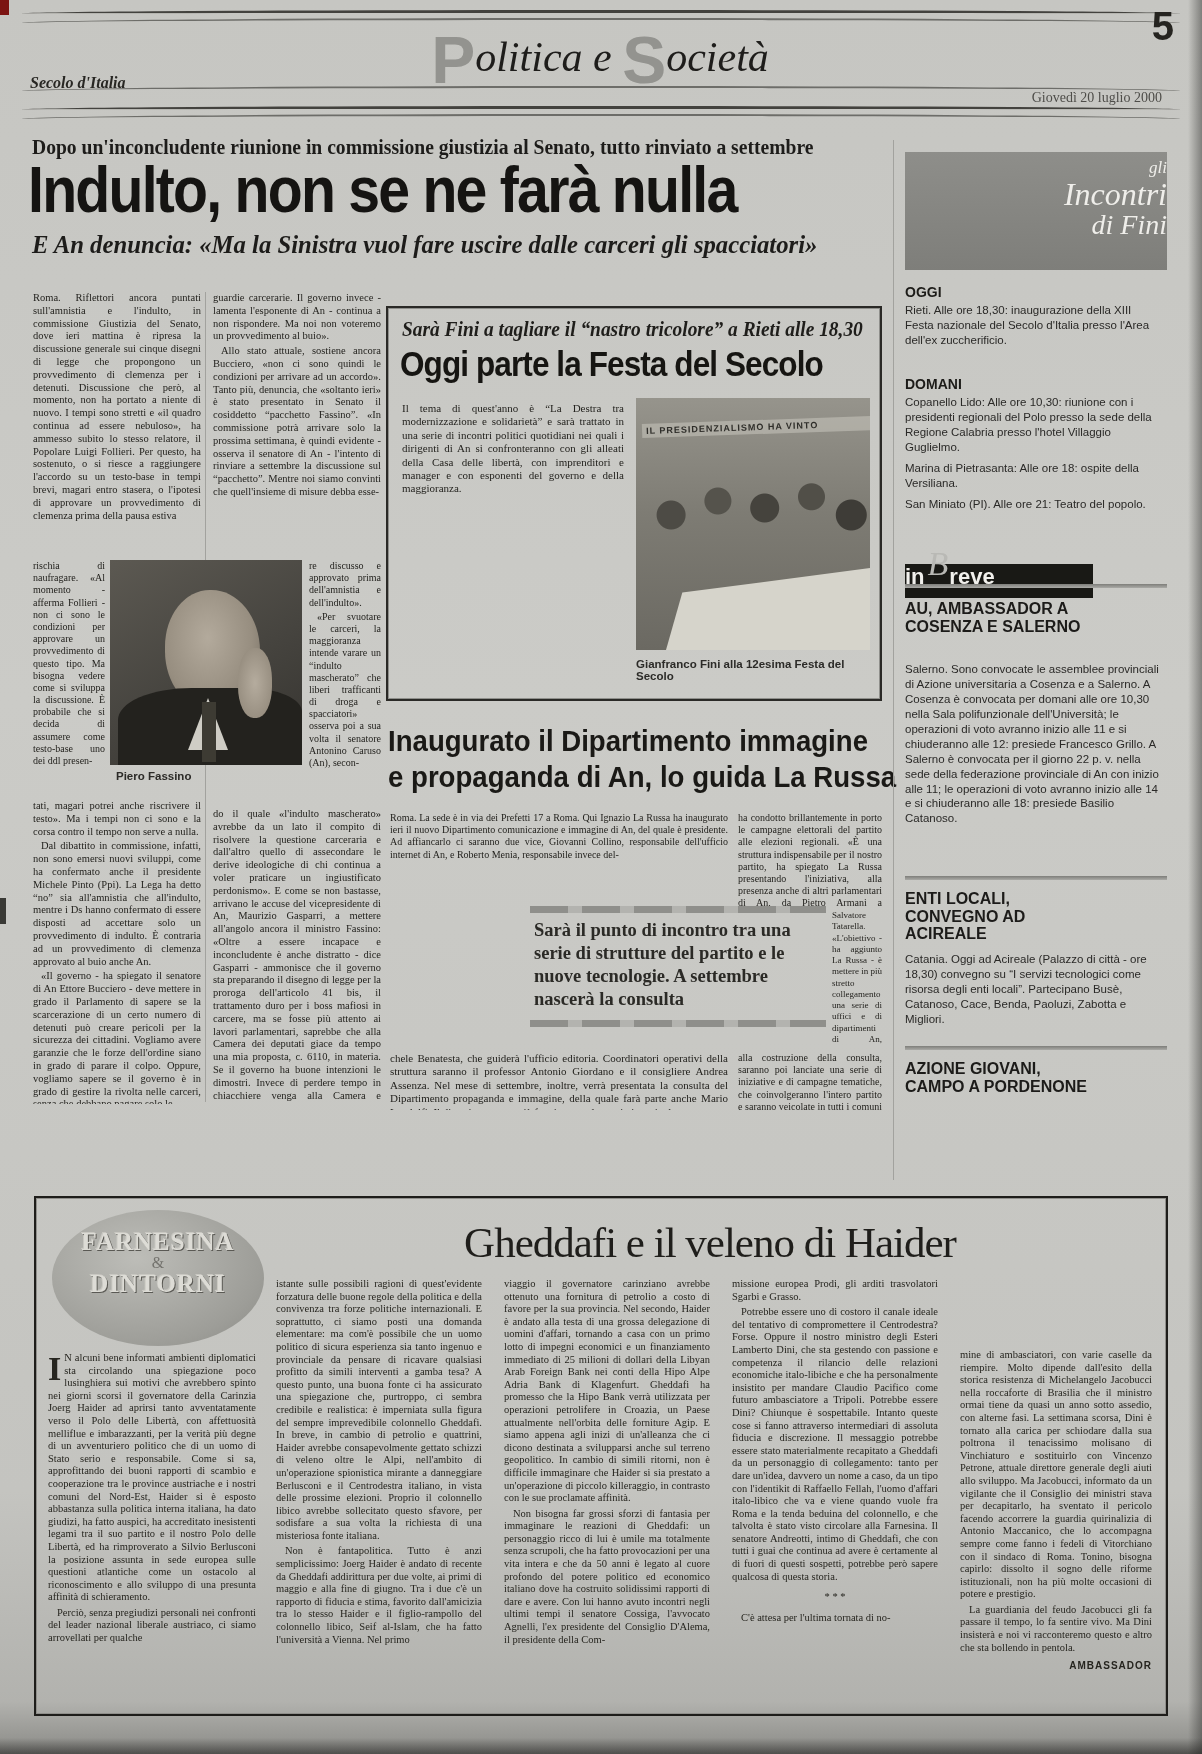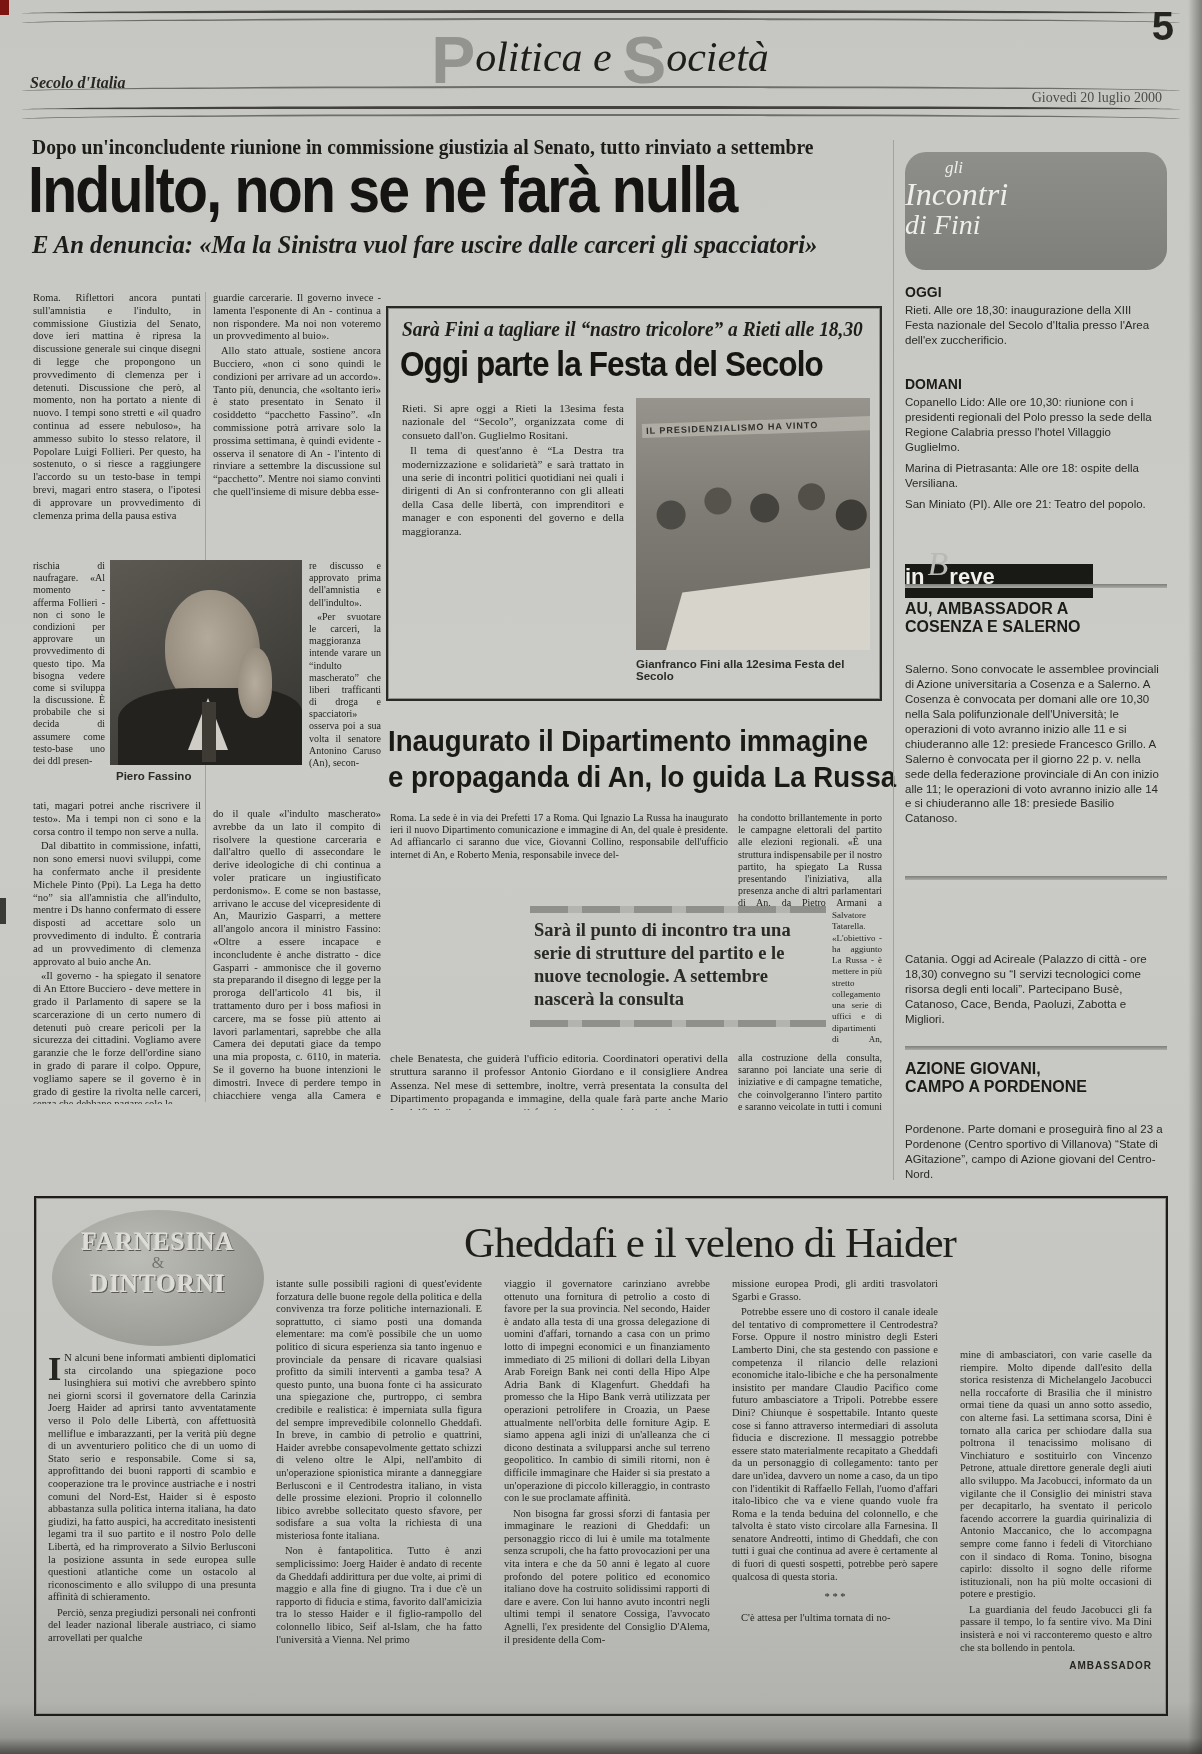--- a/index.html
+++ b/index.html
@@ -84,21 +84,20 @@
     <div class="abs" style="left:78px;top:138px;width:40px;height:52px;background:#cfcdc5;clip-path:polygon(50% 0,100% 100%,0 100%);"></div>
     <div class="abs" style="left:92px;top:142px;width:14px;height:60px;background:#3d3b33;"></div>
     <div class="abs" style="left:128px;top:88px;width:34px;height:70px;background:radial-gradient(ellipse,#b5ac9e 0%,#8d8476 100%);border-radius:45%;"></div>
   </div>
   <div class="abs photo-cap" style="left:116px;top:770px;width:180px;">Piero Fassino</div>
 
   <div class="abs" style="left:386px;top:306px;width:492px;height:391px;border:2px solid #2a2926;box-shadow:0 0 0 1px #8f8f8b inset;"></div>
   <div class="abs serif" style="left:402px;top:318px;width:470px;font-size:20px;font-weight:bold;font-style:italic;color:#1f1e1b;white-space:nowrap;transform:scaleX(.97);transform-origin:left;">Sarà Fini a tagliare il “nastro tricolore” a Rieti alle 18,30</div>
   <div class="abs sans" style="left:400px;top:344px;width:520px;font-size:35px;font-weight:800;color:#161512;letter-spacing:-1px;transform:scaleX(.9);transform-origin:left;white-space:nowrap;">Oggi parte la Festa del Secolo</div>
   <div class="abs body-col" style="left:402px;top:402px;width:222px;height:282px;font-size:11px;">
-    <p>Rieti. Si apre oggi a Rieti la 13esima festa nazionale del “Secolo”, organizzata come di consueto dall'on. Guglielmo Rositani.</p>
     <p>Il tema di quest'anno è “La Destra tra modernizzazione e solidarietà” e sarà trattato in una serie di incontri politici quotidiani nei quali i dirigenti di An si confronteranno con gli alleati della Casa delle libertà, con imprenditori e manager e con esponenti del governo e della maggioranza.</p>
   </div>
   <div class="abs" style="left:636px;top:398px;width:234px;height:252px;background:linear-gradient(180deg,#96948c 0%,#7e7c74 45%,#6b6962 100%);overflow:hidden;">
     <div class="abs sans" style="left:6px;top:22px;width:226px;font-size:9px;font-weight:bold;letter-spacing:1px;color:#2e2d29;background:rgba(200,198,190,.55);padding:2px 4px;transform:rotate(-2deg);white-space:nowrap;">IL PRESIDENZIALISMO HA VINTO</div>
     <div class="abs" style="left:0;top:40px;width:234px;height:140px;background:
       radial-gradient(circle at 15% 55%,#4d4b45 0 14px,rgba(0,0,0,0) 15px),
       radial-gradient(circle at 35% 45%,#55534c 0 13px,rgba(0,0,0,0) 14px),
       radial-gradient(circle at 55% 50%,#45433d 0 14px,rgba(0,0,0,0) 15px),
       radial-gradient(circle at 75% 42%,#514f48 0 13px,rgba(0,0,0,0) 14px),
       radial-gradient(circle at 92% 55%,#3e3c37 0 15px,rgba(0,0,0,0) 16px);"></div>
@@ -127,21 +126,21 @@
   </div>
   <div class="abs body-col" style="left:390px;top:1052px;width:338px;height:58px;font-size:11px;">
     <p>chele Benatesta, che guiderà l'ufficio editoria. Coordinatori operativi della struttura saranno il professor Antonio Giordano e il consigliere Andrea Assenza. Nel mese di settembre, inoltre, verrà presentata la consulta del Dipartimento propaganda e immagine, della quale farà parte anche Mario Landolfi. Il dipartimento era già funzionante da svariati mesi ed</p>
   </div>
   <div class="abs body-col" style="left:738px;top:1052px;width:144px;height:58px;font-size:10px;">
     <p>alla costruzione della consulta, saranno poi lanciate una serie di iniziative e di campagne tematiche, che coinvolgeranno l'intero partito e saranno veicolate in tutti i comuni italiani. Si tratterà di campagne su grandi temi, dalla sicurezza all'occupazione, che costituiranno poi la prima base per la campagna elettorale delle politiche.</p>
   </div>
 
   <div class="abs colrule" style="left:893px;top:140px;height:1040px;"></div>
 
-  <div class="abs" style="left:905px;top:152px;width:262px;height:118px;background:linear-gradient(180deg,#8e8e8a,#7e7e7a);text-align:left;color:#efeeea;font-family:'Liberation Serif',serif;font-style:italic;border-radius:21px;">
+  <div class="abs" style="left:905px;top:152px;width:262px;height:118px;background:linear-gradient(180deg,#8e8e8a,#7e7e7a);text-align:right;color:#efeeea;font-family:'Liberation Serif',serif;font-style:italic;">
     <div style="font-size:17px;padding-top:6px;margin-left:40px;">gli</div>
     <div style="font-size:32px;line-height:1;">Incontri</div>
     <div style="font-size:28px;line-height:1.1;">di Fini</div>
   </div>
 
   <div class="abs sans" style="left:905px;top:284px;font-size:14px;font-weight:bold;color:#1c1b18;">OGGI</div>
   <div class="abs side-body" style="left:905px;top:303px;width:255px;">Rieti. Alle ore 18,30: inaugurazione della XIII Festa nazionale del Secolo d'Italia presso l'Area dell'ex zuccherificio.</div>
   <div class="abs sans" style="left:905px;top:376px;font-size:14px;font-weight:bold;color:#1c1b18;">DOMANI</div>
   <div class="abs side-body" style="left:905px;top:395px;width:255px;height:132px;overflow:hidden;">
     <p>Copanello Lido: Alle ore 10,30: riunione con i presidenti regionali del Polo presso la sede della Regione Calabria presso l'hotel Villaggio Guglielmo.</p>
@@ -153,25 +152,25 @@
     <span class="sans" style="font-size:22px;font-weight:bold;">in</span>
     <span class="serif" style="font-size:34px;font-style:italic;color:#b9b9b5;margin:0 1px 0 3px;line-height:0;">B</span>
     <span class="sans" style="font-size:22px;font-weight:bold;">reve</span>
   </div>
   <div class="abs thickrule" style="left:905px;top:584px;width:262px;"></div>
 
   <div class="abs side-title" style="left:905px;top:600px;width:190px;">AU, AMBASSADOR A COSENZA E SALERNO</div>
   <div class="abs side-body" style="left:905px;top:662px;width:258px;height:206px;overflow:hidden;">Salerno. Sono convocate le assemblee provinciali di Azione universitaria a Cosenza e a Salerno. A Cosenza è convocata per domani alle ore 10,30 nella Sala polifunzionale dell'Università; le operazioni di voto avranno inizio alle 11 e si chiuderanno alle 12: presiede Francesco Grillo. A Salerno è convocata per il giorno 22 p. v. nella sede della federazione provinciale di An con inizio alle 11; le operazioni di voto avranno inizio alle 14 e si chiuderanno alle 18: presiede Basilio Catanoso.</div>
   <div class="abs thickrule" style="left:905px;top:876px;width:262px;"></div>
 
+  <div class="abs side-title" style="left:905px;top:890px;width:190px;">ENTI LOCALI, CONVEGNO AD ACIREALE</div>
   <div class="abs side-body" style="left:905px;top:952px;width:258px;height:92px;overflow:hidden;">Catania. Oggi ad Acireale (Palazzo di città - ore 18,30) convegno su “I servizi tecnologici come risorsa degli enti locali”. Partecipano Busè, Catanoso, Cace, Benda, Paoluzi, Zabotta e Migliori.</div>
   <div class="abs thickrule" style="left:905px;top:1046px;width:262px;"></div>
 
   <div class="abs side-title" style="left:905px;top:1060px;width:190px;">AZIONE GIOVANI, CAMPO A PORDENONE</div>
-  <div class="abs side-body" style="left:905px;top:1122px;width:258px;height:70px;overflow:hidden;">Pordenone. Parte domani e proseguirà fino al 23 a Pordenone (Centro sportivo di Villanova) “State di AGitazione”, campo di Azione giovani del Centro-Nord.</div>
 
   <div class="abs" style="left:34px;top:1196px;width:1130px;height:516px;border:2px solid #1e1d1a;box-shadow:0 0 0 1px #908f8b inset;"></div>
 
   <div class="abs" style="left:52px;top:1210px;width:212px;height:136px;background:radial-gradient(ellipse at 40% 35%,#bdbdb8 0%,#9d9d98 70%,#8a8a85 100%);border-radius:50%;text-align:center;overflow:hidden;">
     <div style="margin-top:18px;white-space:nowrap;">
       <span class="serif" style="font-size:25px;font-weight:bold;color:#dddcd6;text-shadow:1px 1px 0 #5a5954, -1px -1px 0 #c9c8c2;letter-spacing:1px;">FARNESINA</span>
     </div>
     <div class="serif" style="font-size:16px;color:#74736e;line-height:.9;">&amp;</div>
     <div style="white-space:nowrap;">
       <span class="serif" style="font-size:25px;font-weight:bold;color:#dddcd6;text-shadow:1px 1px 0 #5a5954, -1px -1px 0 #c9c8c2;letter-spacing:1px;">DINTORNI</span>

